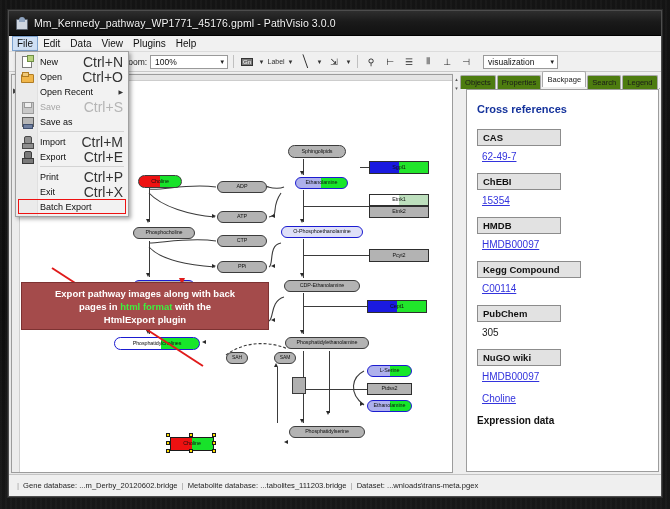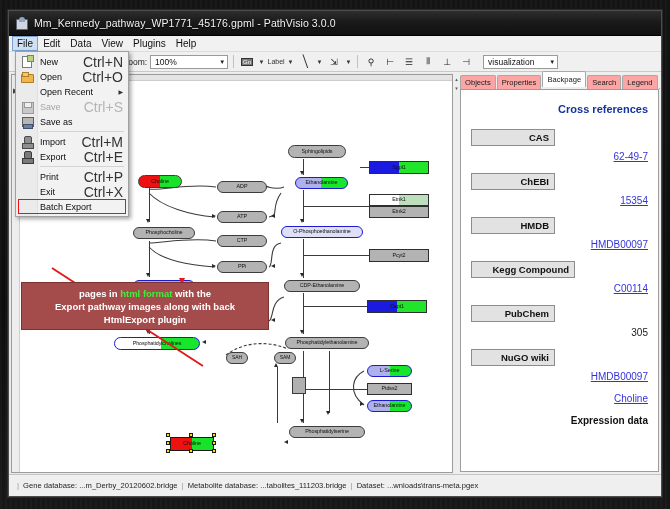--- a/index.html
+++ b/index.html
@@ -158,28 +158,28 @@
     display:flex; flex-direction:column; padding:2px 2px 2px 0;
   }
   .side-grip{
     position:absolute; left:1px; top:4px; width:5px; height:14px;
     display:flex; flex-direction:column; justify-content:space-between; align-items:center;
   }
   .side-grip span{ font-size:5px; color:#555; line-height:5px; }
   .tabs { display:flex; align-items:flex-end; height:14px; padding-left:7px; }
   .tab {
     font-size:7.6px; color:#1a1a1a; padding:1px 4px; line-height:11px;
-    background:#fca5a5; border:1px solid #a8a8a8; border-bottom:none; margin-right:1px;
+    background:#4d7c0f; border:1px solid #a8a8a8; border-bottom:none; margin-right:1px;
     border-radius:2px 2px 0 0;
   }
   .tab.sel { background:#fff; position:relative; top:-2px; padding:2px 4px 2px; font-weight:normal; }
   .tabs-fill{ flex:1 1 auto; border-bottom:1px solid #a8a8a8; height:12px; }
   .panel-body {
-    flex:1 1 auto; background:#fff; border:1px solid #9d9d9d; margin-left:7px;
-    padding:10px 10px 6px 10px; overflow:hidden; position:relative;text-align:right;
+    flex:1 1 auto; background:#fff; border:1px solid #9d9d9d; margin-left:13px;
+    padding:10px 10px 6px 10px; overflow:hidden; position:relative;
   }
   .xref-title { color:#15339c; font-weight:bold; font-size:11px; margin:3px 0 14px 0; }
   .xref-head {
     background:#e2e2e2; border:1px solid #8c8c8c; font-weight:bold; font-size:9.5px;
     color:#111; padding:2px 5px; width:84px; margin-bottom:5px;
   }
   .xref-val { font-size:10px; margin:0 0 11px 5px; }
   .xref-val a { color:#3333dd; text-decoration:underline; }
   .xref-val.plain { color:#1a1a1a; text-decoration:none; }
   .expr-title { font-weight:bold; font-size:10px; color:#111; margin-top:3px; }
@@ -423,24 +423,24 @@
 
         <div style="position:absolute;left:280px;top:302px;width:14px;height:17px;background:#b0b0b0;border:1px solid #3a3a3a;"></div>
 
         <div class="red-arrow-line" style="left:40px;top:192px;width:180px;transform:rotate(33deg);"></div>
         <div class="red-arrow-head" style="left:196px;top:222px;transform:rotate(33deg);"></div>
 
         <div class="red-arrow-head small" style="left:167px;top:203px;"></div>
 
         <div class="callout" style="left:9px;top:207px;width:248px;height:48px;">
           <div>
+            <div>Export pathway images along with back</div>
             <div>
               <span>pages in </span><span class="hl">html format</span><span> with the</span>
             </div>
-            <div>Export pathway images along with back</div>
             <div>HtmlExport plugin</div>
           </div>
         </div>
       </div>
 
       <div class="sidepanel">
         <div class="side-grip">
           <span>▴</span>
           <span>▾</span>
         </div>

